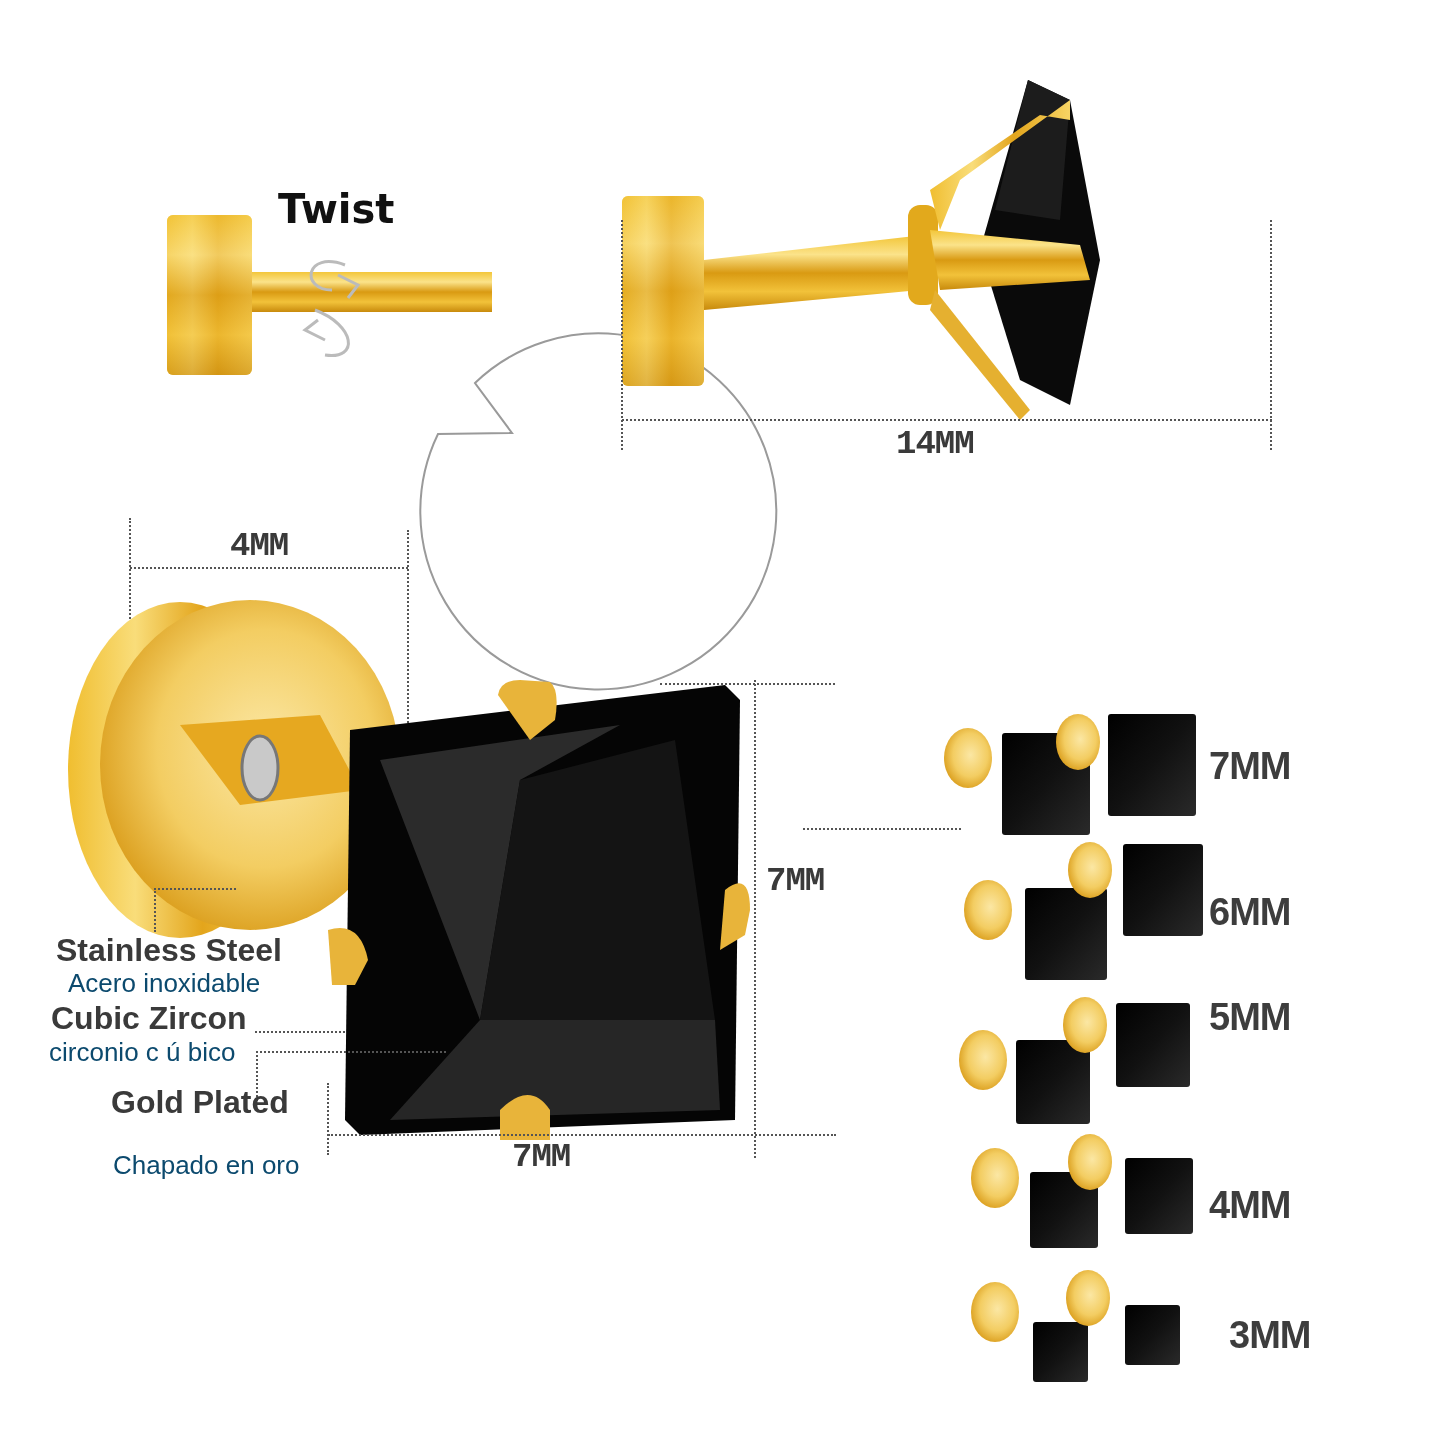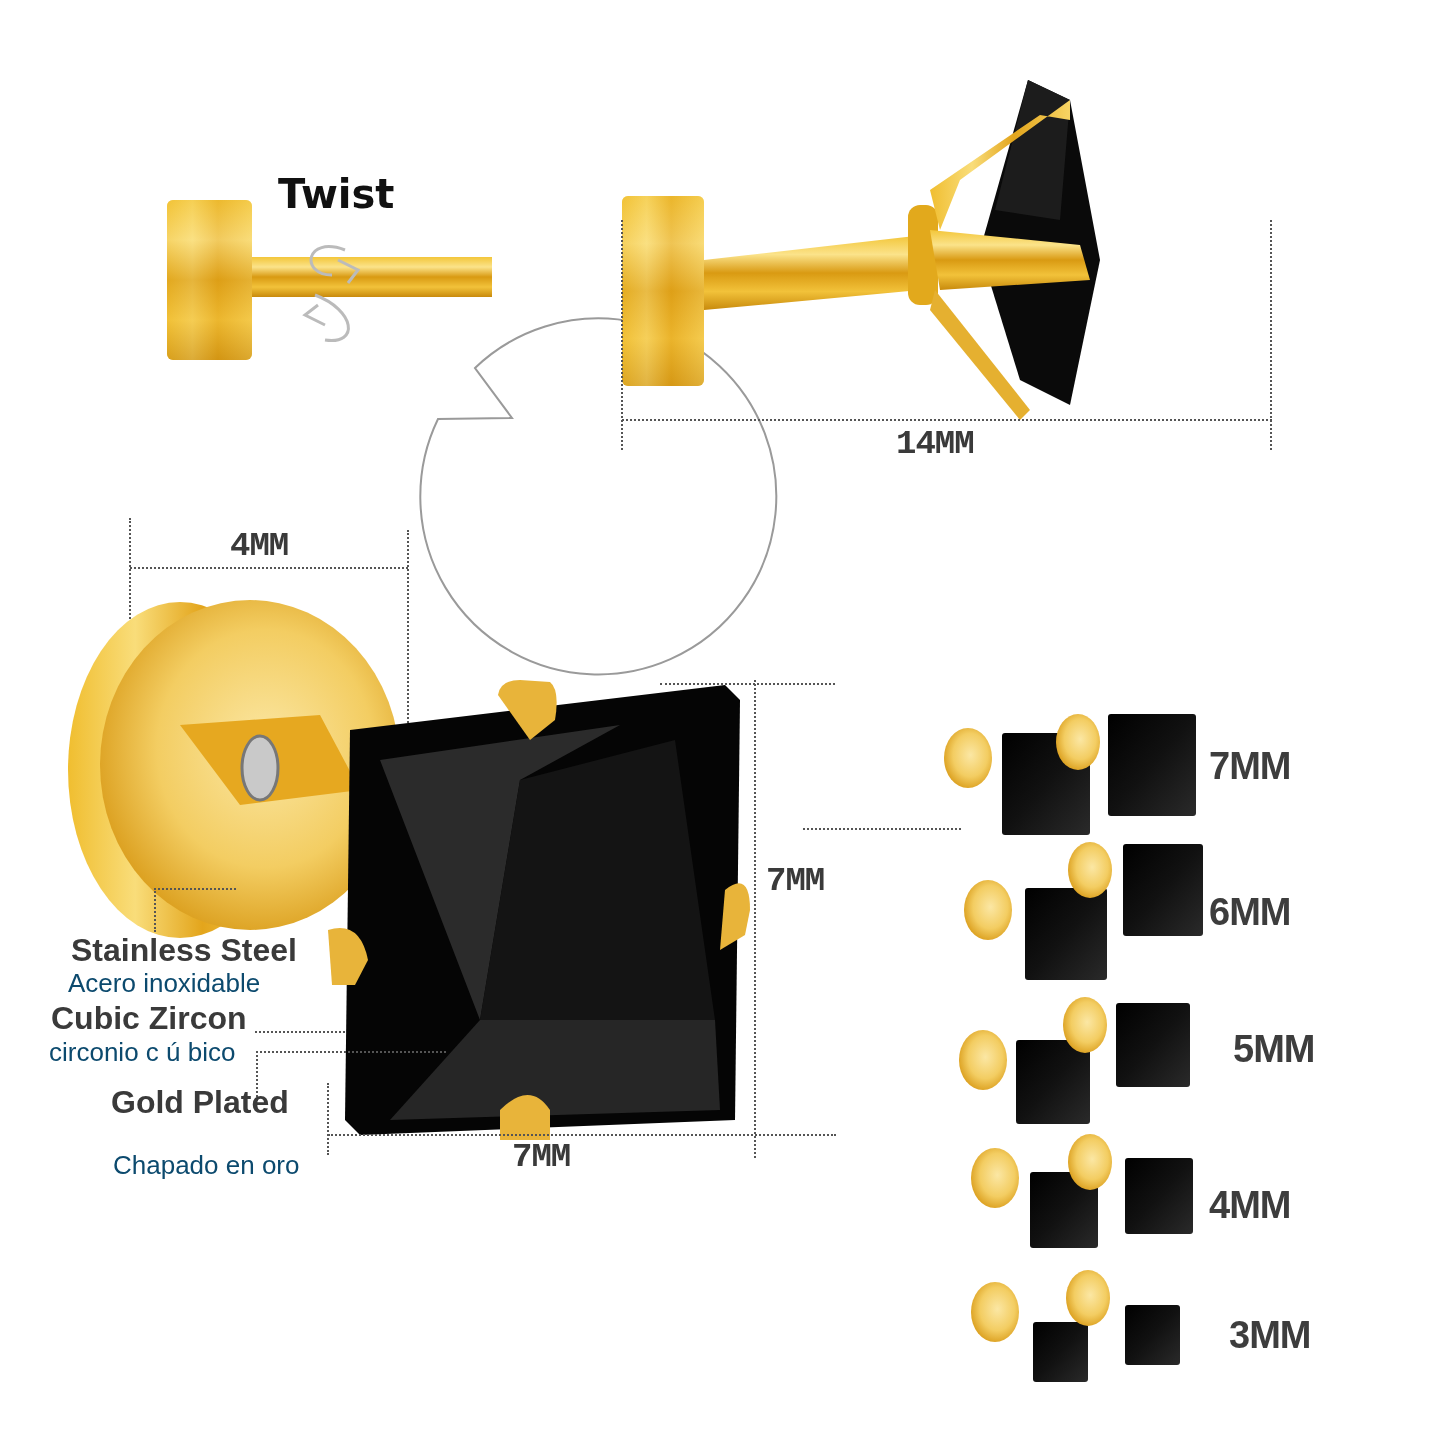--- a/index.html
+++ b/index.html
@@ -38,21 +38,21 @@
       <stop offset="1" stop-color="#d99b18"></stop>
     </radialGradient>
     <linearGradient id="stoneG" x1="0" y1="0" x2="1" y2="1">
       <stop offset="0" stop-color="#000"></stop>
       <stop offset="0.5" stop-color="#111"></stop>
       <stop offset="1" stop-color="#2a2a2a"></stop>
     </linearGradient>
   </defs>
 </svg>
 
-<div class="abs" style="left:120px;top:85px;width:400px;height:380px;text-decoration:underline;">
+<div class="abs" style="left:120px;top:100px;width:400px;height:380px;text-decoration:underline;">
   <svg width="400" height="380">
     <path d="M 355 283 A 178 178 0 1 1 318 334 L 392 333 Z" fill="#fff" stroke="#9a9a9a" stroke-width="2"></path>
 
     <rect x="47" y="115" width="85" height="160" rx="6" fill="url(#goldH)"></rect>
     <rect x="47" y="115" width="85" height="160" rx="6" fill="url(#goldV)" opacity="0.6"></rect>
 
     <rect x="132" y="172" width="240" height="40" fill="url(#goldV)"></rect>
   </svg>
   <div style="position:absolute;left:158px;top:86px;font-size:40px;font-weight:bold;color:#111;font-family:'DejaVu Sans',sans-serif;">Twist</div>
   <svg width="400" height="380">
@@ -118,21 +118,21 @@
 <div class="dim-label" style="left:512px;top:1138px;">7MM</div>
 
 <div class="dash-h" style="left:803px;top:828px;width:158px;"></div>
 
 <div class="dash-v" style="left:154px;top:888px;height:44px;"></div>
 <div class="dash-h" style="left:154px;top:888px;width:82px;"></div>
 <div class="dash-h" style="left:255px;top:1031px;width:90px;"></div>
 <div class="dash-h" style="left:256px;top:1051px;width:190px;"></div>
 <div class="dash-v" style="left:256px;top:1051px;height:50px;"></div>
 
-<div class="mat-en" style="left:71px;top:932px;">Stainless Steel</div>
+<div class="mat-en" style="left:56px;top:932px;">Stainless Steel</div>
 <div class="mat-es" style="left:68px;top:968px;">Acero inoxidable</div>
 <div class="mat-en" style="left:51px;top:1000px;text-align:center;">Cubic Zircon</div>
 <div class="mat-es" style="left:49px;top:1037px;">circonio c ú bico</div>
 <div class="mat-en" style="left:111px;top:1084px;">Gold Plated</div>
 <div class="mat-es" style="left:113px;top:1150px;text-align:center;">Chapado en oro</div>
 
 <div class="abs" style="left:940px;top:700px;width:370px;height:690px;">
 
   <svg width="370" height="690">
     <g>
@@ -162,15 +162,15 @@
     <g>
       <ellipse cx="55" cy="612" rx="24" ry="30" fill="url(#goldR)"></ellipse>
       <rect x="93" y="622" width="55" height="60" rx="3" fill="url(#stoneG)"></rect>
       <ellipse cx="148" cy="598" rx="22" ry="28" fill="url(#goldR)"></ellipse>
       <rect x="185" y="605" width="55" height="60" rx="3" fill="url(#stoneG)"></rect>
     </g>
   </svg>
 </div>
 <div class="size-label" style="left:1209px;top:745px;">7MM</div>
 <div class="size-label" style="left:1209px;top:891px;">6MM</div>
-<div class="size-label" style="left:1209px;top:1028px;margin-left:24px;">5MM</div>
+<div class="size-label" style="left:1209px;top:996px;">5MM</div>
 <div class="size-label" style="left:1209px;top:1184px;">4MM</div>
 <div class="size-label" style="left:1209px;top:1314px;margin-left:20px;">3MM</div>
 
 </body></html>

